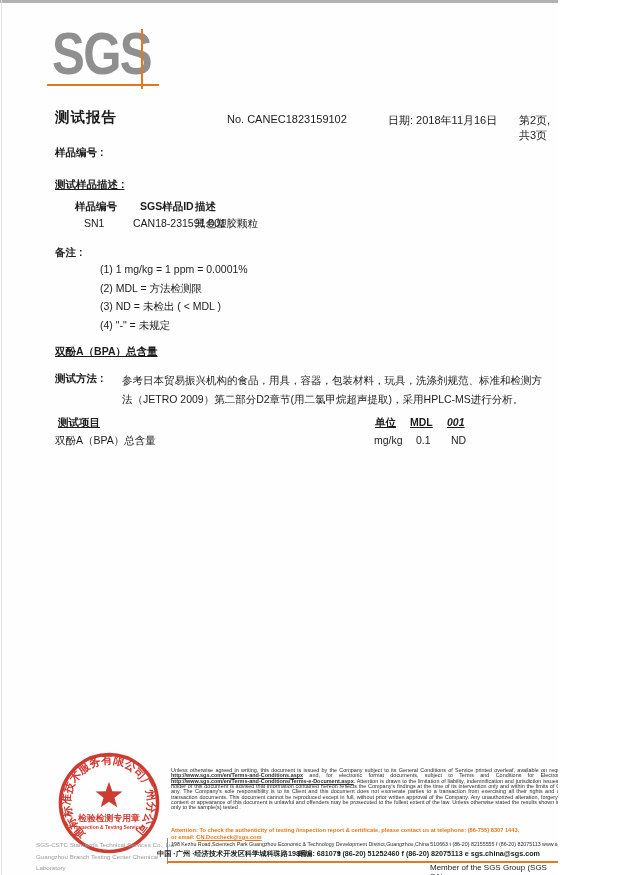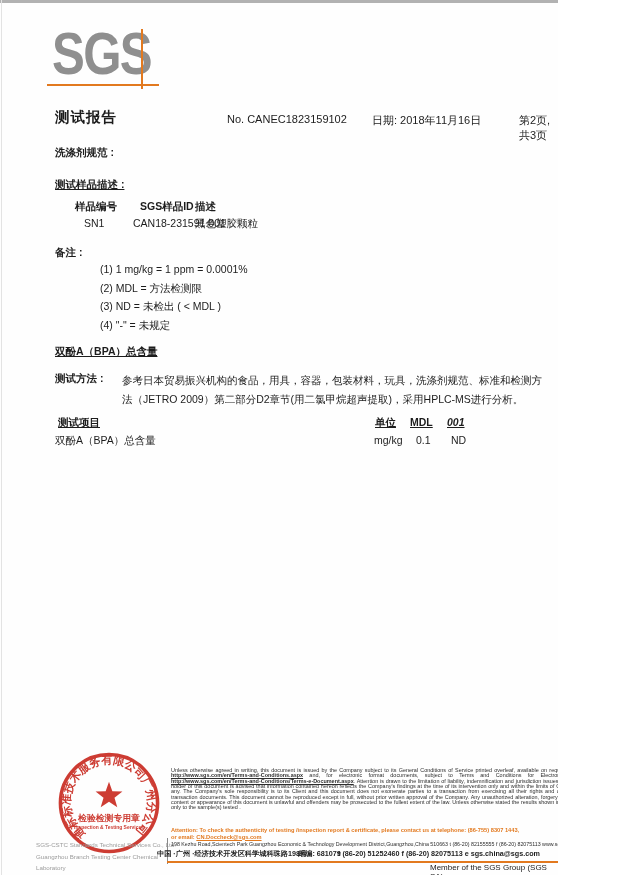--- a/index.html
+++ b/index.html
@@ -11,21 +11,21 @@
   .edgeL{left:1px;top:0;width:1px;height:875px;background:#e3e3e3;}
   .edgeR{left:612px;top:0;width:1px;height:875px;background:#d6d6d6;}
   
   .logo-text{left:52px;top:24px;font-size:60px;line-height:60px;font-weight:bold;color:#8f8f8f;
              letter-spacing:-2px;transform:scaleX(0.82);transform-origin:left top;}
   .logo-hline{left:47px;top:84px;width:112px;height:2px;background:#e2791f;}
   .logo-vline{left:141px;top:29px;width:2px;height:60px;background:#e2791f;}
   
   .report-title{left:55px;top:108px;font-size:14.5px;font-weight:bold;letter-spacing:1px;}
   .report-no{left:215px;top:113px;font-size:11px;padding-left:12px;}
-  .report-date{left:372px;top:113px;font-size:11px;}
+  .report-date{left:388px;top:113px;font-size:11px;}
   .report-pages{left:519px;top:113px;font-size:11px;}
   
   .lbl{font-size:10.5px;font-weight:bold;}
   .u{text-decoration:underline;}
   .results-label{left:55px;top:146px;}
   .sample-desc{left:55px;top:178px;}
   
   .st-h{top:200px;font-size:10.5px;font-weight:bold;}
   .st-c{top:217px;font-size:10.5px;}
   .st-h1{left:75px;}.st-h2{left:140px;}.st-h3{left:195px;}
@@ -69,21 +69,21 @@
 
   <span class="abs logo-text">SGS</span>
   <div class="abs logo-hline"></div>
   <div class="abs logo-vline"></div>
 
   <span class="abs report-title">测试报告</span>
   <span class="abs report-no">No. CANEC1823159102</span>
   <span class="abs report-date">日期: 2018年11月16日</span>
   <span class="abs report-pages">第2页,共3页</span>
 
-  <span class="abs lbl results-label">洗涤剂规范 :</span>
+  <span class="abs lbl results-label">样品编号 :</span>
   <span class="abs lbl u sample-desc">测试样品描述 :</span>
 
   <span class="abs st-h st-h1">样品编号</span>
   <span class="abs st-h st-h2">SGS样品ID</span>
   <span class="abs st-h st-h3">描述</span>
   <span class="abs st-c st-c1">SN1</span>
   <span class="abs st-c st-c2">CAN18-231591.001</span>
   <span class="abs st-c st-c3">黑色塑胶颗粒</span>
 
   <span class="abs lbl notes-label">备注 :</span>

